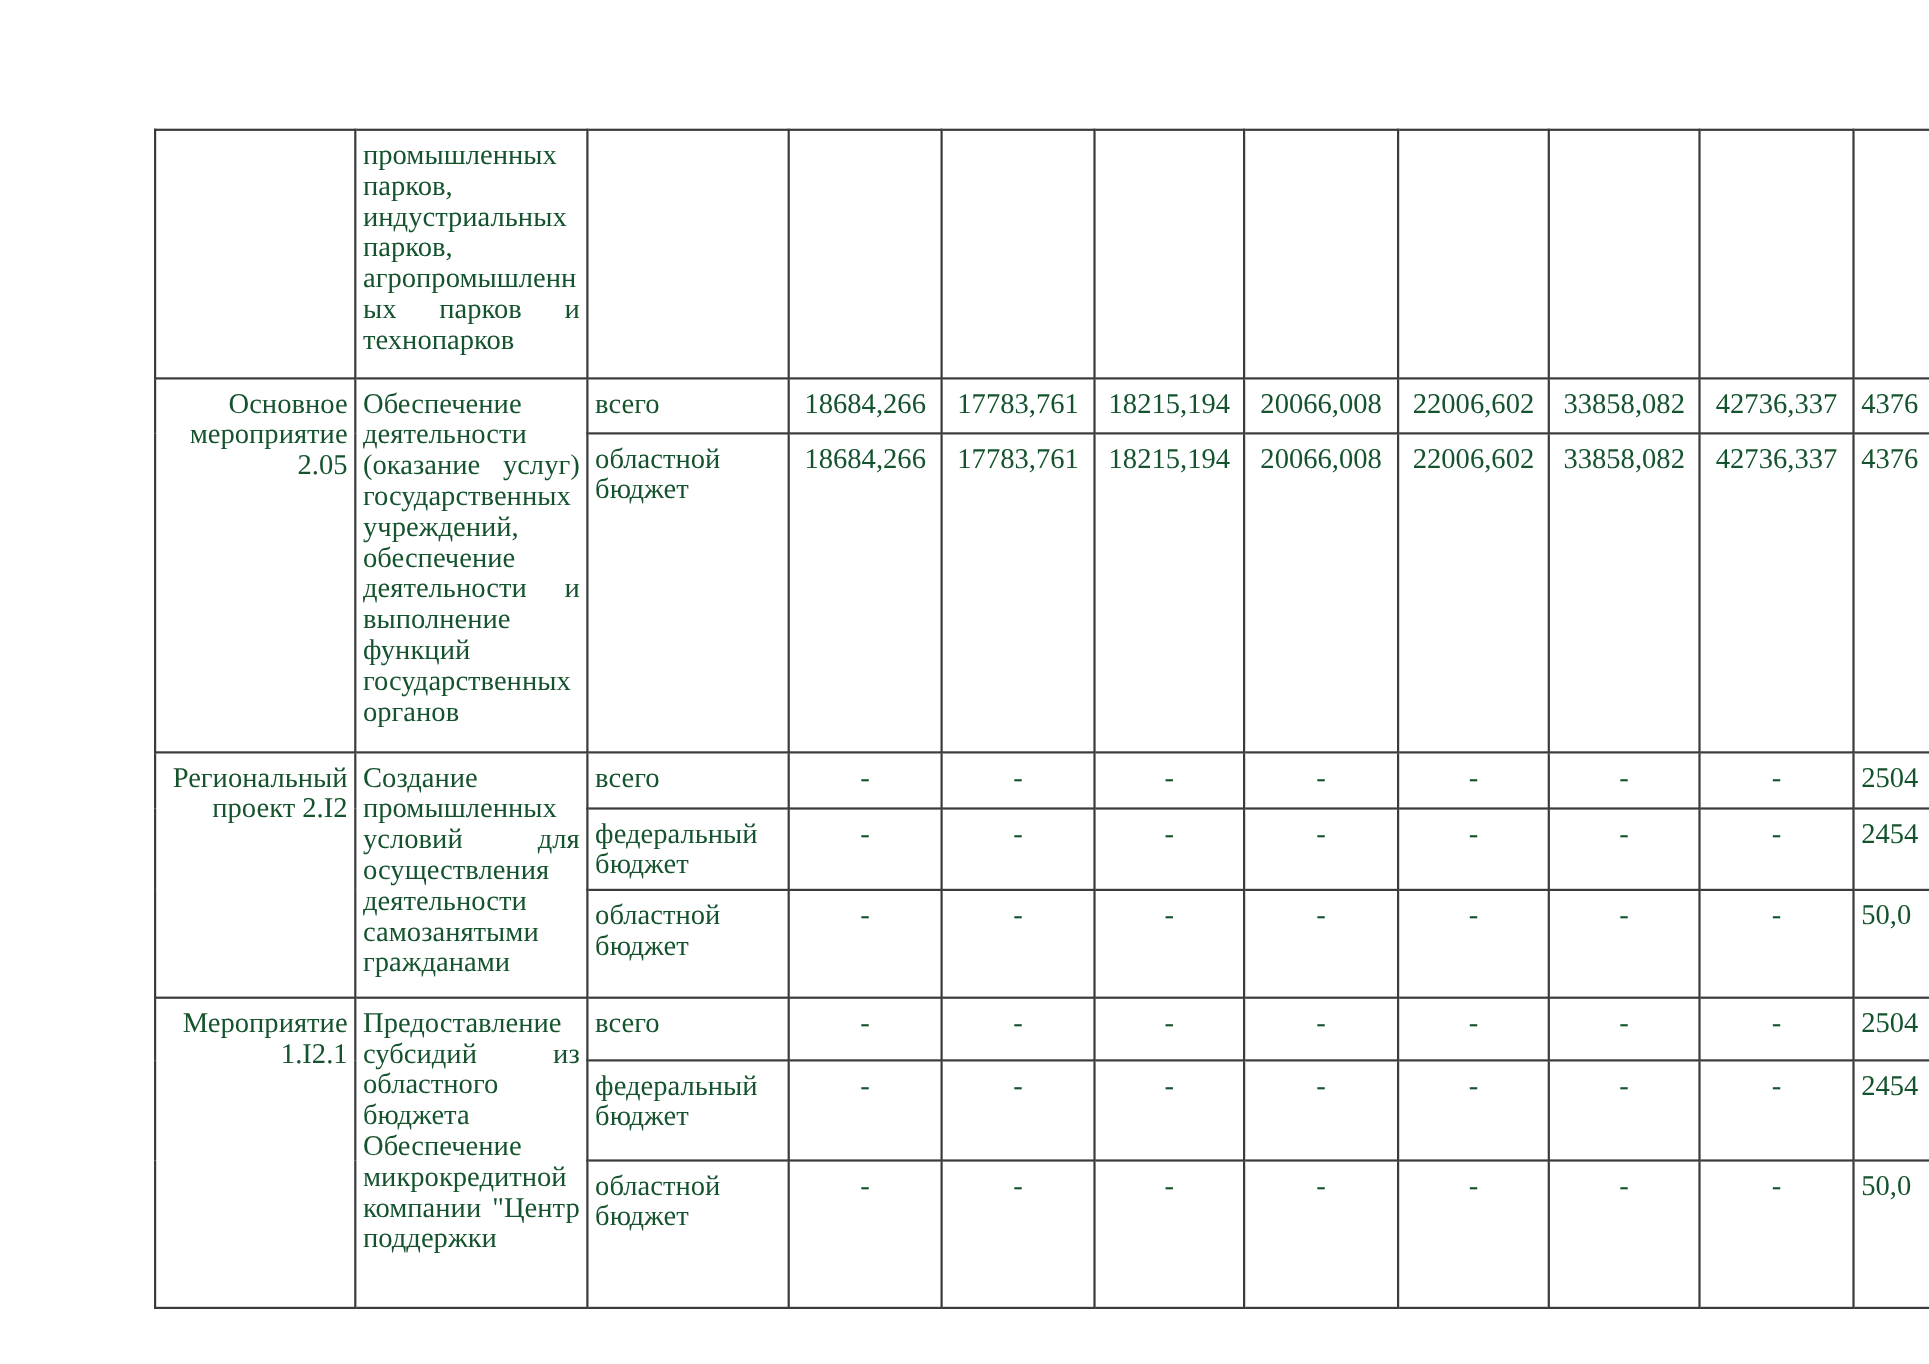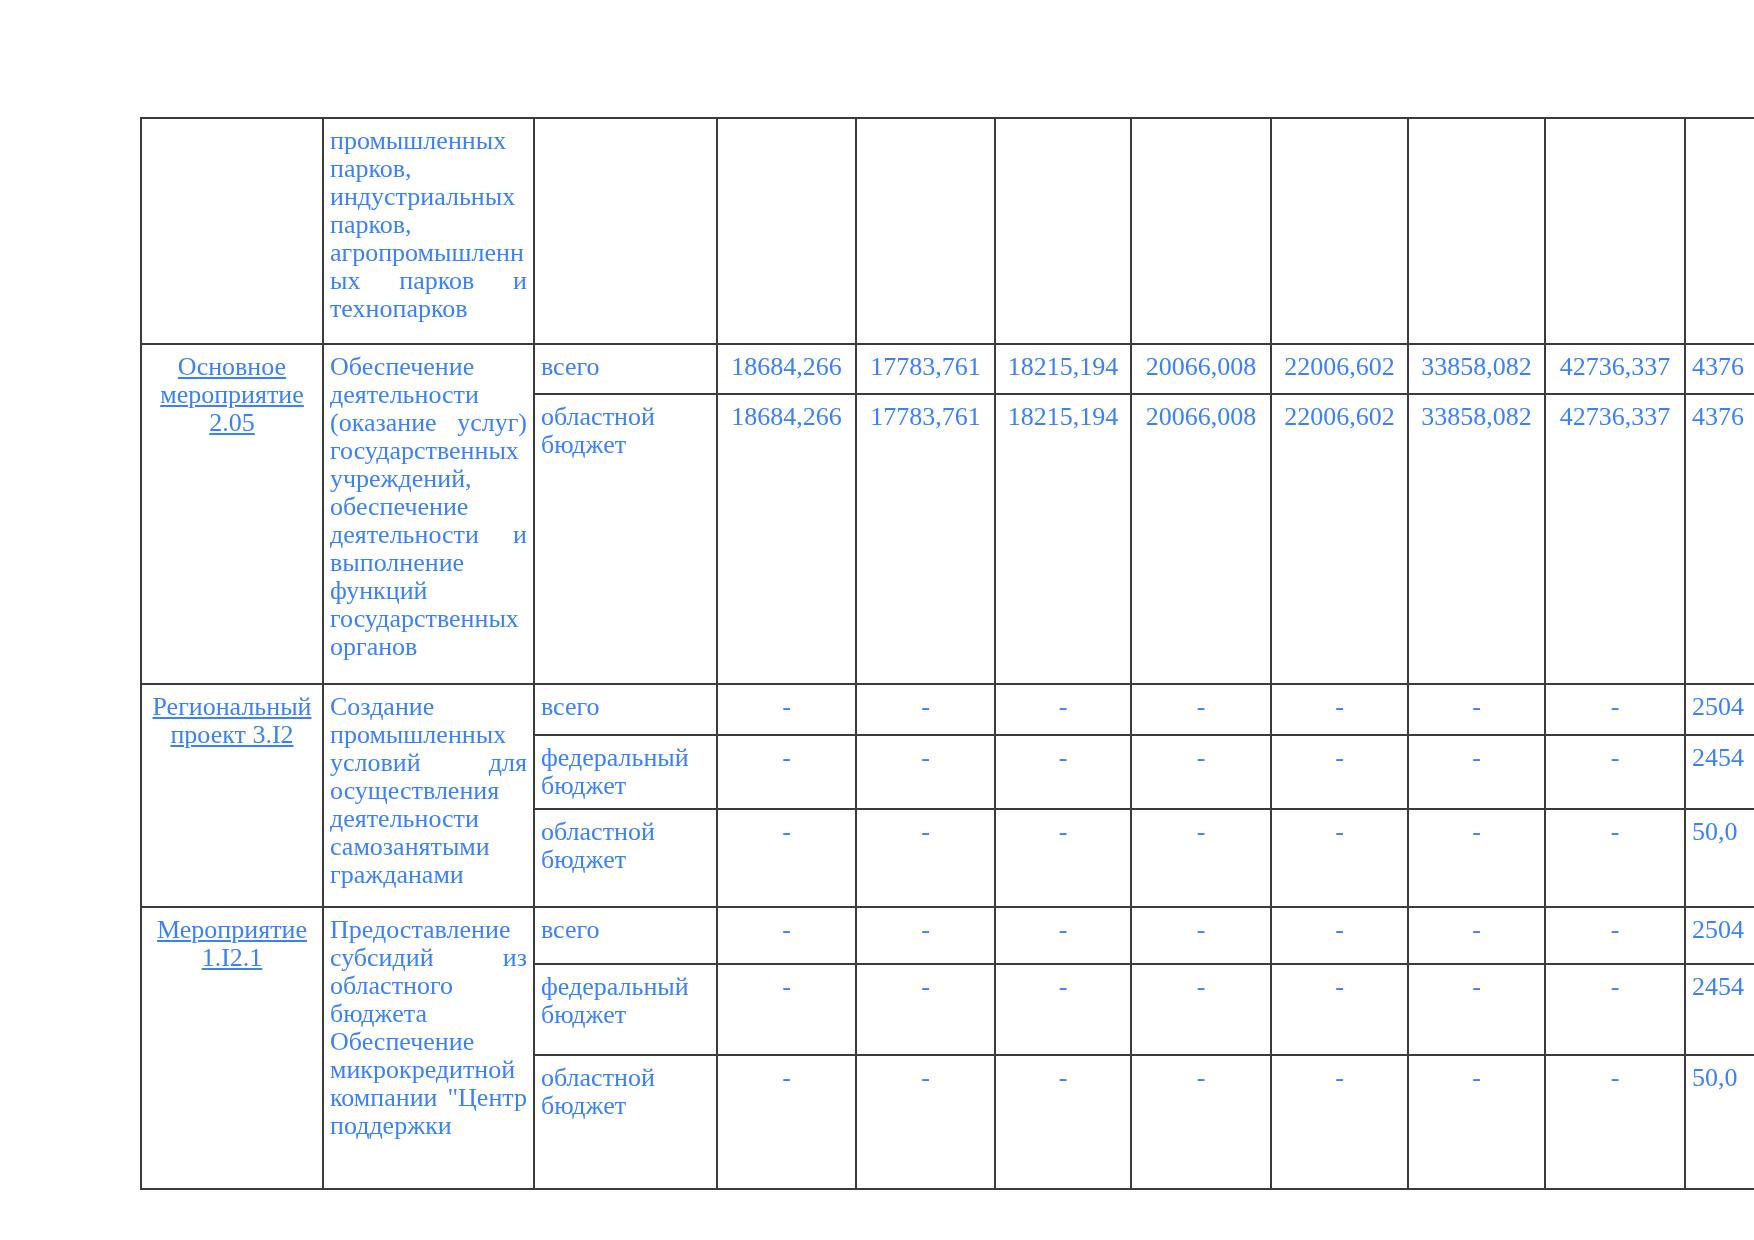--- a/index.html
+++ b/index.html
@@ -3,42 +3,41 @@
 <meta charset="utf-8">
 <style>
   html,body{margin:0;padding:0;background:#ffffff;}
   .page{
     position:relative;
     width:1754px;
     height:1240px;
     background:#ffffff;
     overflow:hidden;
     font-family:"Liberation Serif","DejaVu Serif",serif;
-    color:#3b82f6;
+    color:#14532d;
   }
   table.budget{
     position:absolute;
     left:140px;
     top:117px;
     width:1684px;
     table-layout:fixed;
     border-collapse:collapse;
   }
   table.budget td{
     border:2px solid #3b3b3b;
     vertical-align:top;
     font-size:26px;
     line-height:28px;
     padding:8px 6px 4px 6px;
     overflow:hidden;
   }
   td.c-label{
-    text-align:center;
+    text-align:right;
     padding:8px 8px 4px 8px;
-    text-decoration:underline;
   }
   td.c-desc{
     text-align:justify;
     text-align-last:left;
     overflow-wrap:break-word;
     word-break:break-word;
     padding:10px 10px 4px 10px;
   }
   td.c-budget{
     text-align:left;
@@ -109,21 +108,21 @@
         <td class="c-val">17783,761</td>
         <td class="c-val">18215,194</td>
         <td class="c-val">20066,008</td>
         <td class="c-val">22006,602</td>
         <td class="c-val">33858,082</td>
         <td class="c-val">42736,337</td>
         <td class="c-val cut">4376</td>
       </tr>
 
       <tr style="height:51px">
-        <td class="c-label" rowspan="3">Региональный проект 3.I2</td>
+        <td class="c-label" rowspan="3">Региональный проект 2.I2</td>
         <td class="c-desc" rowspan="3">Создание промышленных условий для осуществления деятельности самозанятыми гражданами</td>
         <td class="c-budget">всего</td>
         <td class="c-val">-</td>
         <td class="c-val">-</td>
         <td class="c-val">-</td>
         <td class="c-val">-</td>
         <td class="c-val">-</td>
         <td class="c-val">-</td>
         <td class="c-val">-</td>
         <td class="c-val cut">2504</td>

